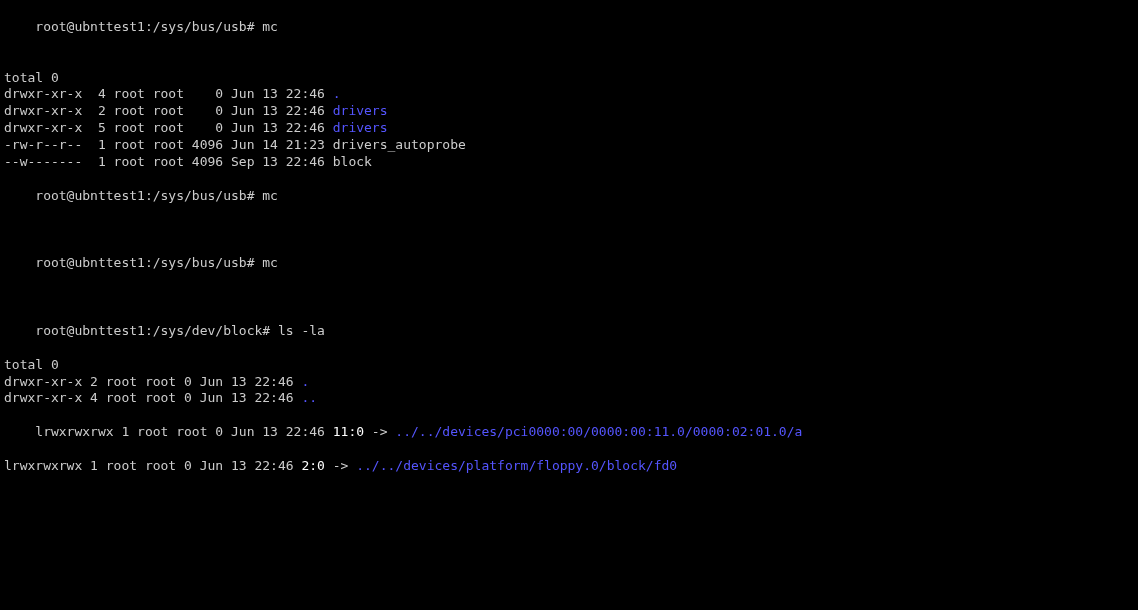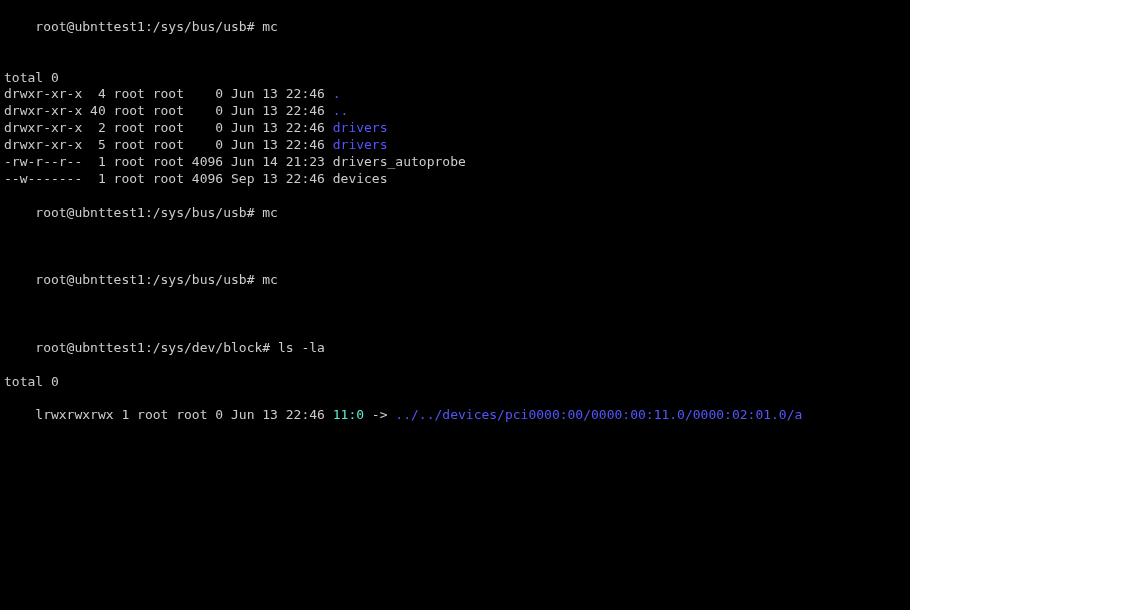--- a/index.html
+++ b/index.html
@@ -6,72 +6,76 @@
     margin: 0;
     padding: 0;
     background: #fff;
     font-family: "DejaVu Sans Mono", "Lucida Console", Consolas, monospace;
     font-size: 13px;
     line-height: 1.3;
   }
   .terminal {
     background: #000;
     color: #cccccc;
-    width: 910px;
+    width: 1138px;
     height: 610px;
     box-sizing: border-box;
     padding: 2px 4px;
     overflow: hidden;
   }
   .line {
     white-space: pre-wrap;
     word-break: break-all;
   }
   .prompt { color: #cccccc; }
   .cmd    { color: #cccccc; }
   .white  { color: #cccccc; text-align: right; }
   .blue   { color: #5555ff; }
-  .cyan   { color: #5eead4; }
+  .cyan   { color: #ffffff; }
 </style>
 </head>
 <body>
 
 <div class="terminal">
 
   <div class="line">
     <span class="prompt">root@ubnttest1:/sys/bus/usb# </span><span class="cmd">mc</span>
   </div>
   <div class="line">&nbsp;</div>
 
   <div class="line">total 0</div>
   <div id="usb-rows">
       <div class="line"><span class="white">drwxr-xr-x  4 root root    0 Jun 13 22:46 </span><span class="blue">.</span></div>
-      <div class="line"><span class="white">drwxr-xr-x 40 root root    0 Jun 13 22:46 </span><span class="blue">..</span></div>
       <div class="line"><span class="white">drwxr-xr-x  2 root root    0 Jun 13 22:46 </span><span class="blue">drivers</span></div>
       <div class="line"><span class="white">drwxr-xr-x  5 root root    0 Jun 13 22:46 </span><span class="blue">drivers</span></div>
       <div class="line"><span class="white">-rw-r--r--  1 root root 4096 Jun 14 21:23 </span><span class="white">drivers_autoprobe</span></div>
-      <div class="line"><span class="white">--w-------  1 root root 4096 Sep 13 22:46 </span><span class="white">devices</span></div>
+      <div class="line"><span class="white">--w-------  1 root root 4096 Sep 13 22:46 </span><span class="white">block</span></div>
     </div>
 
   <div class="line">
     <span class="prompt">root@ubnttest1:/sys/bus/usb# </span><span class="cmd">mc</span>
   </div>
   <div class="line">&nbsp;</div>
 
   <div class="line">
     <span class="prompt">root@ubnttest1:/sys/bus/usb# </span><span class="cmd">mc</span>
   </div>
   <div class="line">&nbsp;</div>
 
   <div class="line">
     <span class="prompt">root@ubnttest1:/sys/dev/block# </span><span class="cmd">ls -la</span>
   </div>
   <div class="line">total 0</div>
 
   <div id="blk-plain">
+      <div class="line"><span class="white">drwxr-xr-x 2 root root 0 Jun 13 22:46 </span><span class="blue">.</span></div>
+      <div class="line"><span class="white">drwxr-xr-x 4 root root 0 Jun 13 22:46 </span><span class="blue">..</span></div>
     </div>
 
   <div class="line">
     <span class="white">lrwxrwxrwx 1 root root 0 Jun 13 22:46 </span><span class="cyan">11:0</span><span class="white"> -&gt; </span><span class="blue">../../devices/pci0000:00/0000:00:11.0/0000:02:01.0/a</span>
   </div>
 
+  <div id="blk-links">
+      <div class="line"><span class="white">lrwxrwxrwx 1 root root 0 Jun 13 22:46 </span><span class="cyan">2:0</span><span class="white"> -&gt; </span><span class="blue">../../devices/platform/floppy.0/block/fd0</span></div>
+    </div>
 
 </div>
 
 </body></html>

